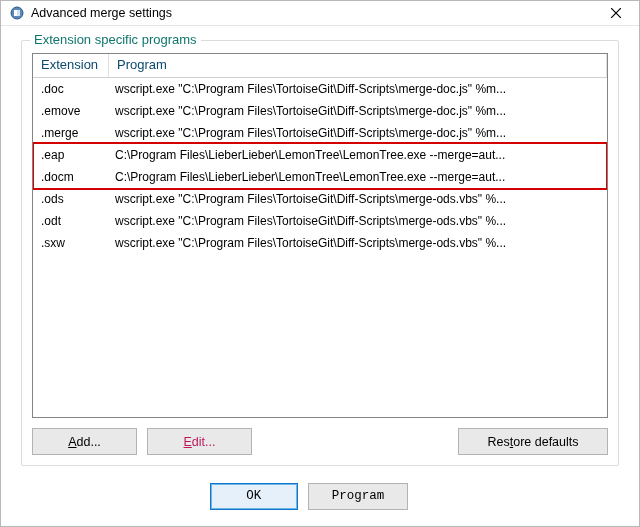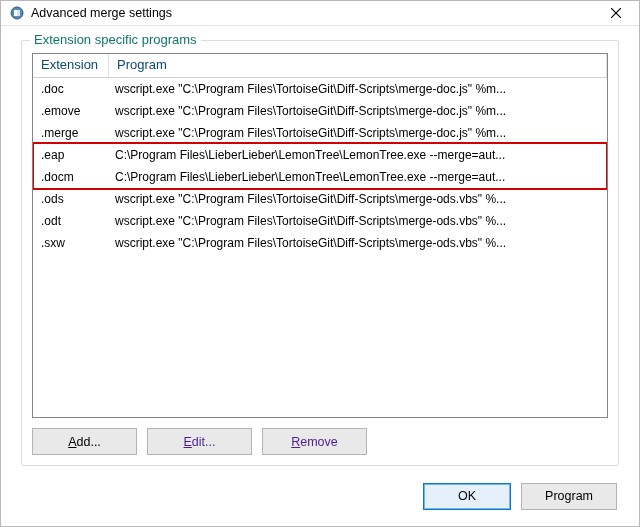--- a/index.html
+++ b/index.html
@@ -108,30 +108,31 @@
   .btn {
     height: 27px;
     border: 1px solid #b3b3b3;
     background: #e9e9e9;
     font-size: 12.5px;
     padding: 0 23px;
     display: flex; align-items: center; justify-content: center;
     min-width: 105px;
     cursor: default;
   }
-  .btn.disabled { color: #4c1d95; }
+  .btn.disabled { color: #be185d; }
   .btn.wide { min-width: 150px; }
   .btn u { text-decoration: underline; }
   .footer {
     height: 50px;
     display: flex;
-    justify-content: flex-end;
+    justify-content: center;
     align-items: center;
     gap: 10px;
     padding: 0 22px 10px 0;
+    font-family: Liberation Mono, monospace;
   }
   .btn.footer-btn { min-width: 88px; }
   .btn.default {
     border: 1px solid #1177cc;
     background: #e6f0fa;
     box-shadow: inset 0 0 0 1px #6eb5e8;
   }
 </style>
 </head>
 <body>
@@ -200,24 +201,24 @@
           </div>
       </div>
 
       <div class="button-row">
         <div class="btn">
             <span><u>A</u><span>dd...</span></span>
           </div>
         <div class="btn disabled">
             <span><u>E</u><span>dit...</span></span>
           </div>
-        <div class="btn disabled">
-            <span><u>R</u><span>emove</span></span>
-          </div>
         <div style="flex:1"></div>
+        <div class="btn wide">
+            <span>Res<u>t</u><span>ore defaults</span></span>
+          </div>
       </div>
     </div>
   </div>
 
   <div class="footer">
     <div class="btn footer-btn default">OK</div>
     <div class="btn footer-btn">Program</div>
   </div>
 </div>
 

